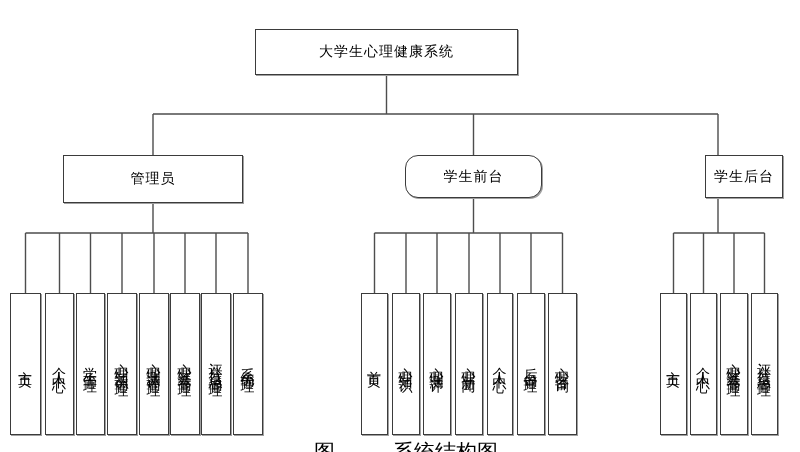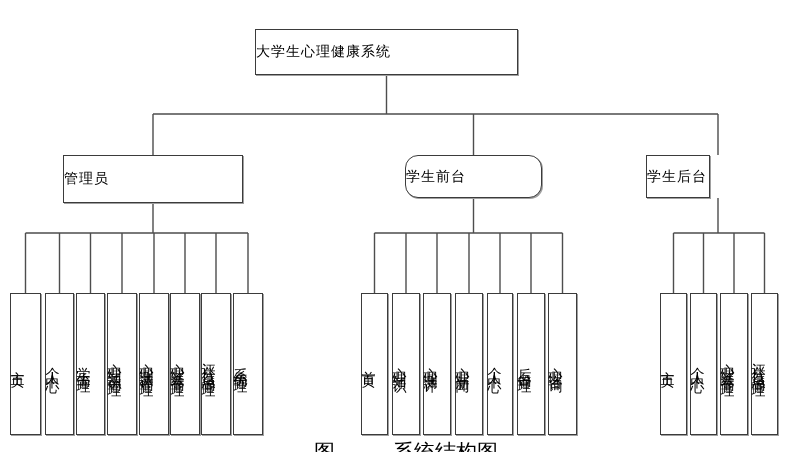--- a/index.html
+++ b/index.html
@@ -13,20 +13,21 @@
   }
   #wires{position:absolute;left:0;top:0;width:800px;height:452px;}
   .node{
     position:absolute;
     box-sizing:border-box;
     background:#ffffff;
     border:1.5px solid #3b3b3b;
     box-shadow:1px 1px 0 #a0a0a0;
     display:flex;
     align-items:center;
+    justify-content:center;
     text-align:center;
     font-size:14px;
     letter-spacing:1px;
   }
   .leaf{top:293px;height:142px;font-size:14px;letter-spacing:0;}
   .leaf .vtext{
     writing-mode:vertical-rl;
     text-orientation:upright;
     letter-spacing:4px;
     line-height:1;
@@ -87,21 +88,21 @@
   <div class="node" style="left:255px;top:29px;width:263px;height:46px;">
     <span>大学生心理健康系统</span>
   </div>
 
   <div class="node" style="left:63px;top:155px;width:180px;height:48px;">
     <span>管理员</span>
   </div>
   <div class="node" style="left:405px;top:155px;width:137px;height:43px;border-radius:13px;">
     <span>学生前台</span>
   </div>
-  <div class="node" style="left:646px;top:155px;width:64px;height:43px;">
+  <div class="node" style="left:705px;top:155px;width:78px;height:43px;">
     <span>学生后台</span>
   </div>
 
   <div class="node leaf" style="left:10px;width:31px;">
       <span class="vtext">主页</span>
     </div>
   <div class="node leaf" style="left:45px;width:29px;">
       <span class="vtext">个人中心</span>
     </div>
   <div class="node leaf" style="left:76px;width:29px;">

